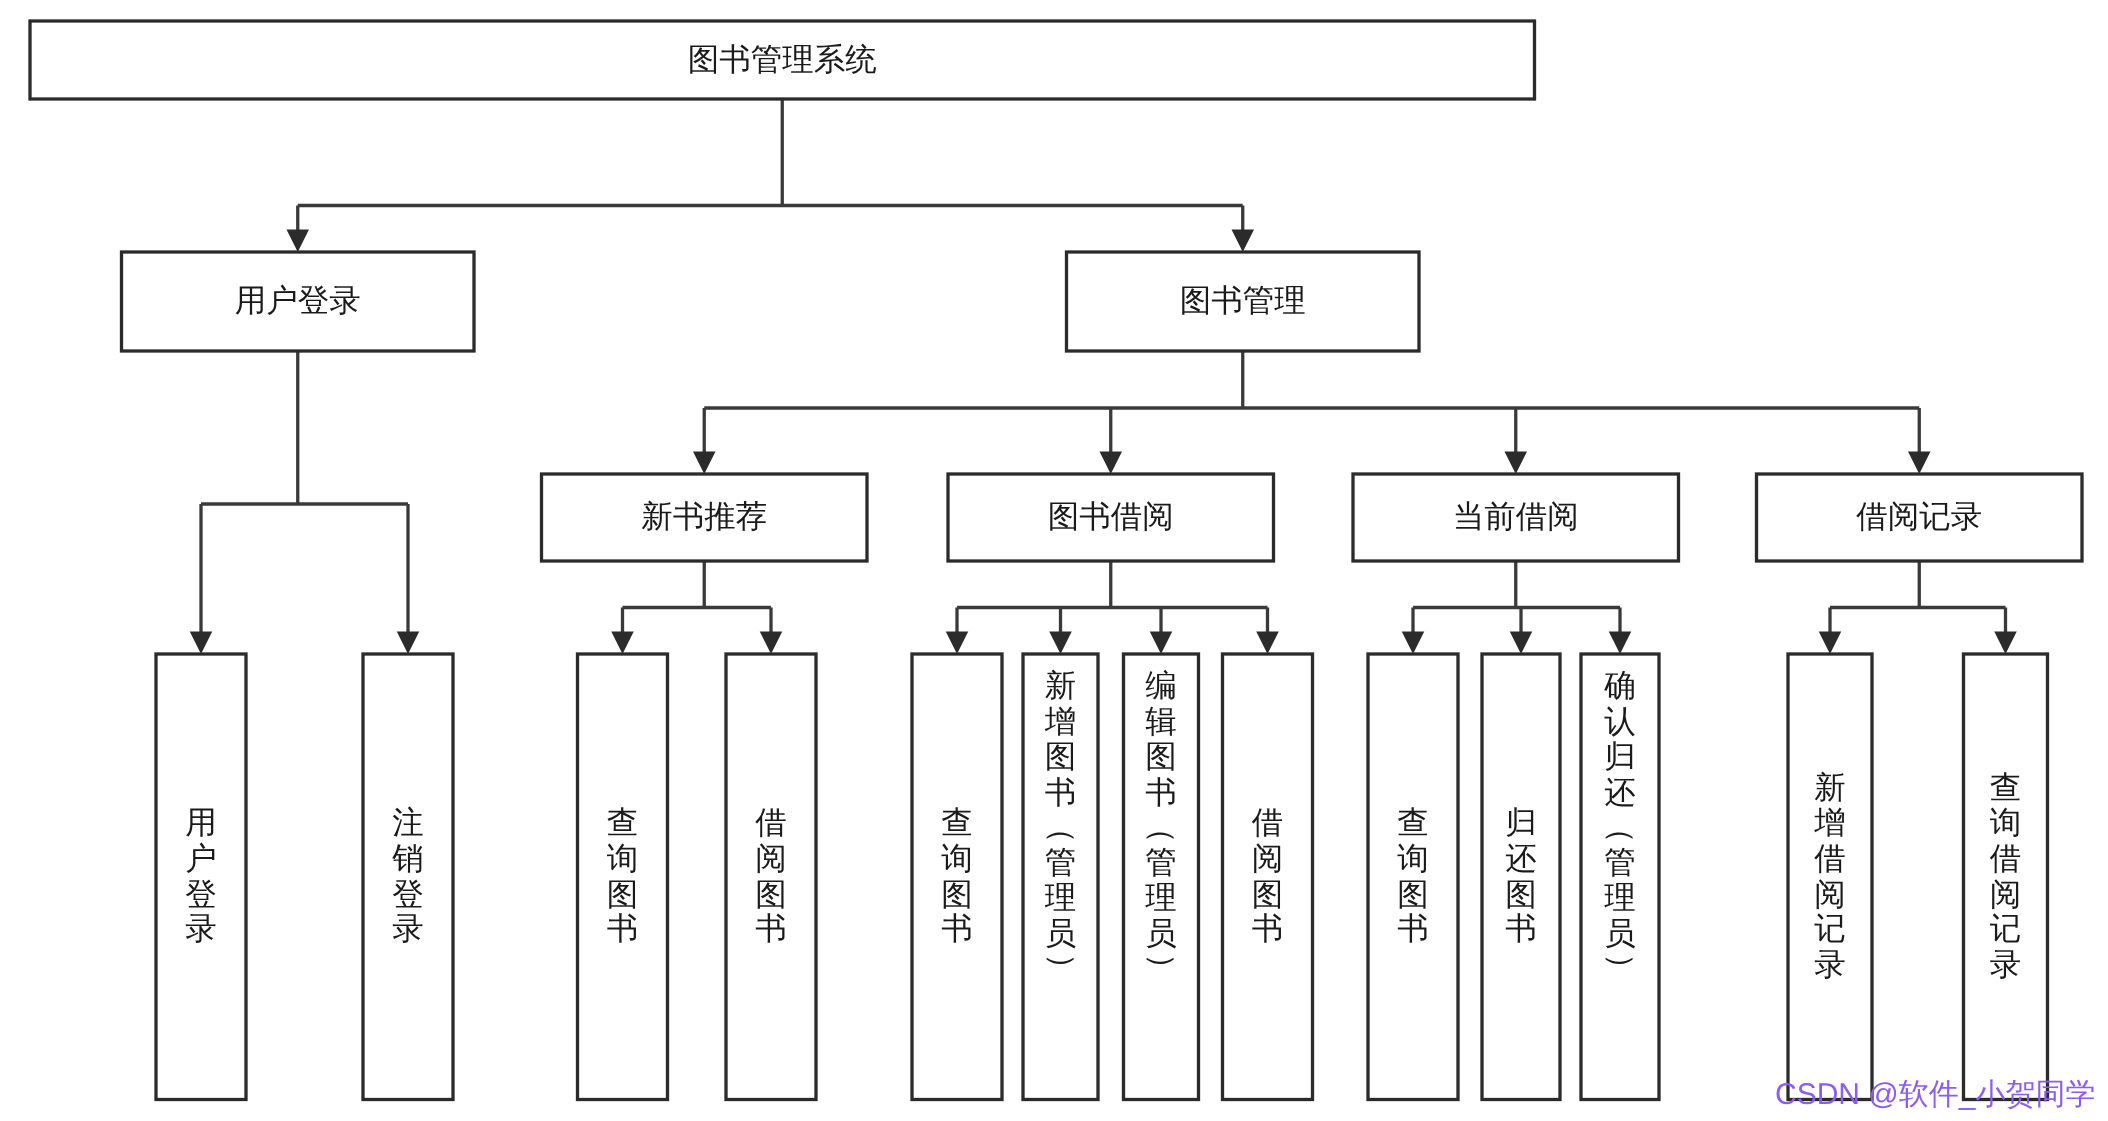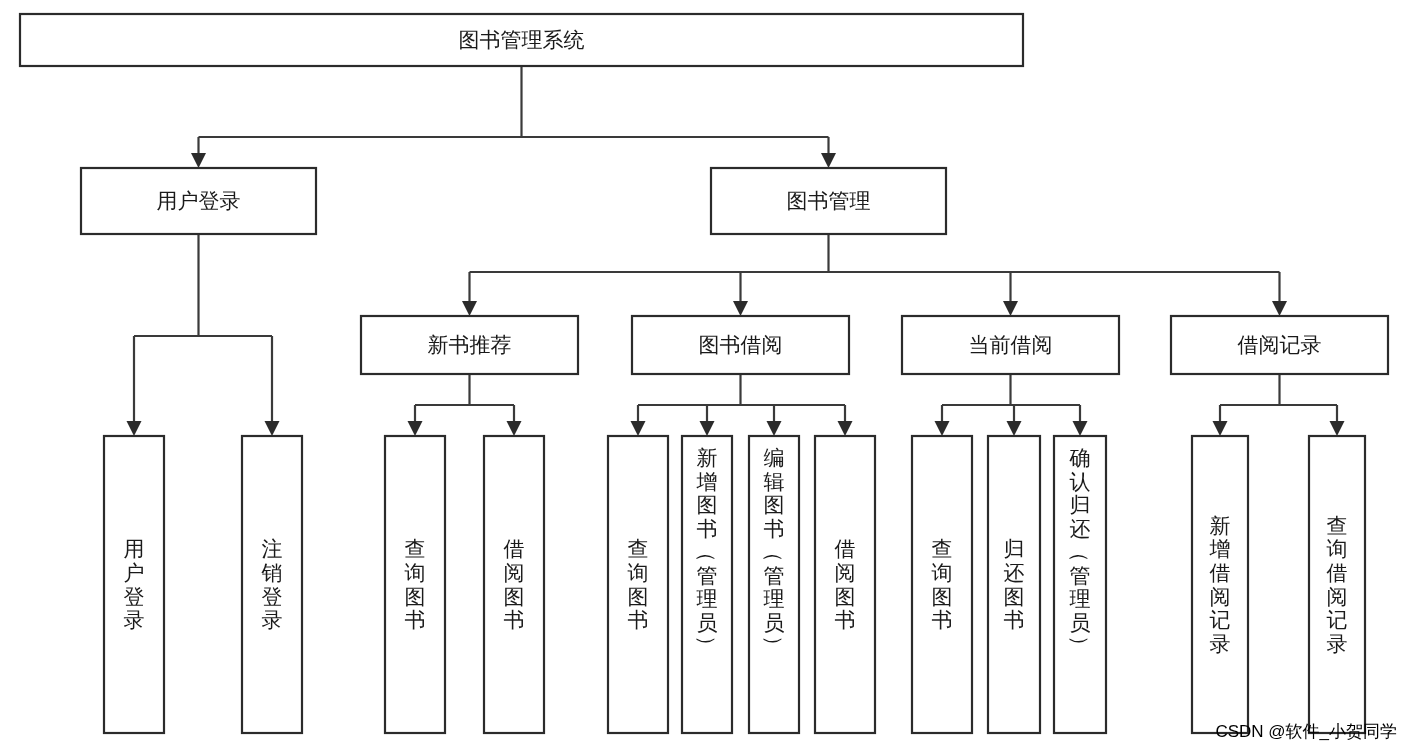--- a/index.html
+++ b/index.html
@@ -68,22 +68,22 @@
     text-align: center;
   }
   .vtext-wrap span.rot {
     transform: rotate(90deg);
     display: block;
   }
   .watermark {
     position: absolute;
     right: 8px;
     bottom: 4px;
-    font-size: 17px;
-    color: #000000;
+    font-size: 20px;
+    color: #8b5cf6;
     font-family: "Liberation Sans", "DejaVu Sans", sans-serif;
     white-space: nowrap;
   }
 </style>
 </head>
 <body>
 
 <div id="diagram-root">
 
   <svg id="tree-svg" viewBox="0 0 1405 747" xmlns="http://www.w3.org/2000/svg">

